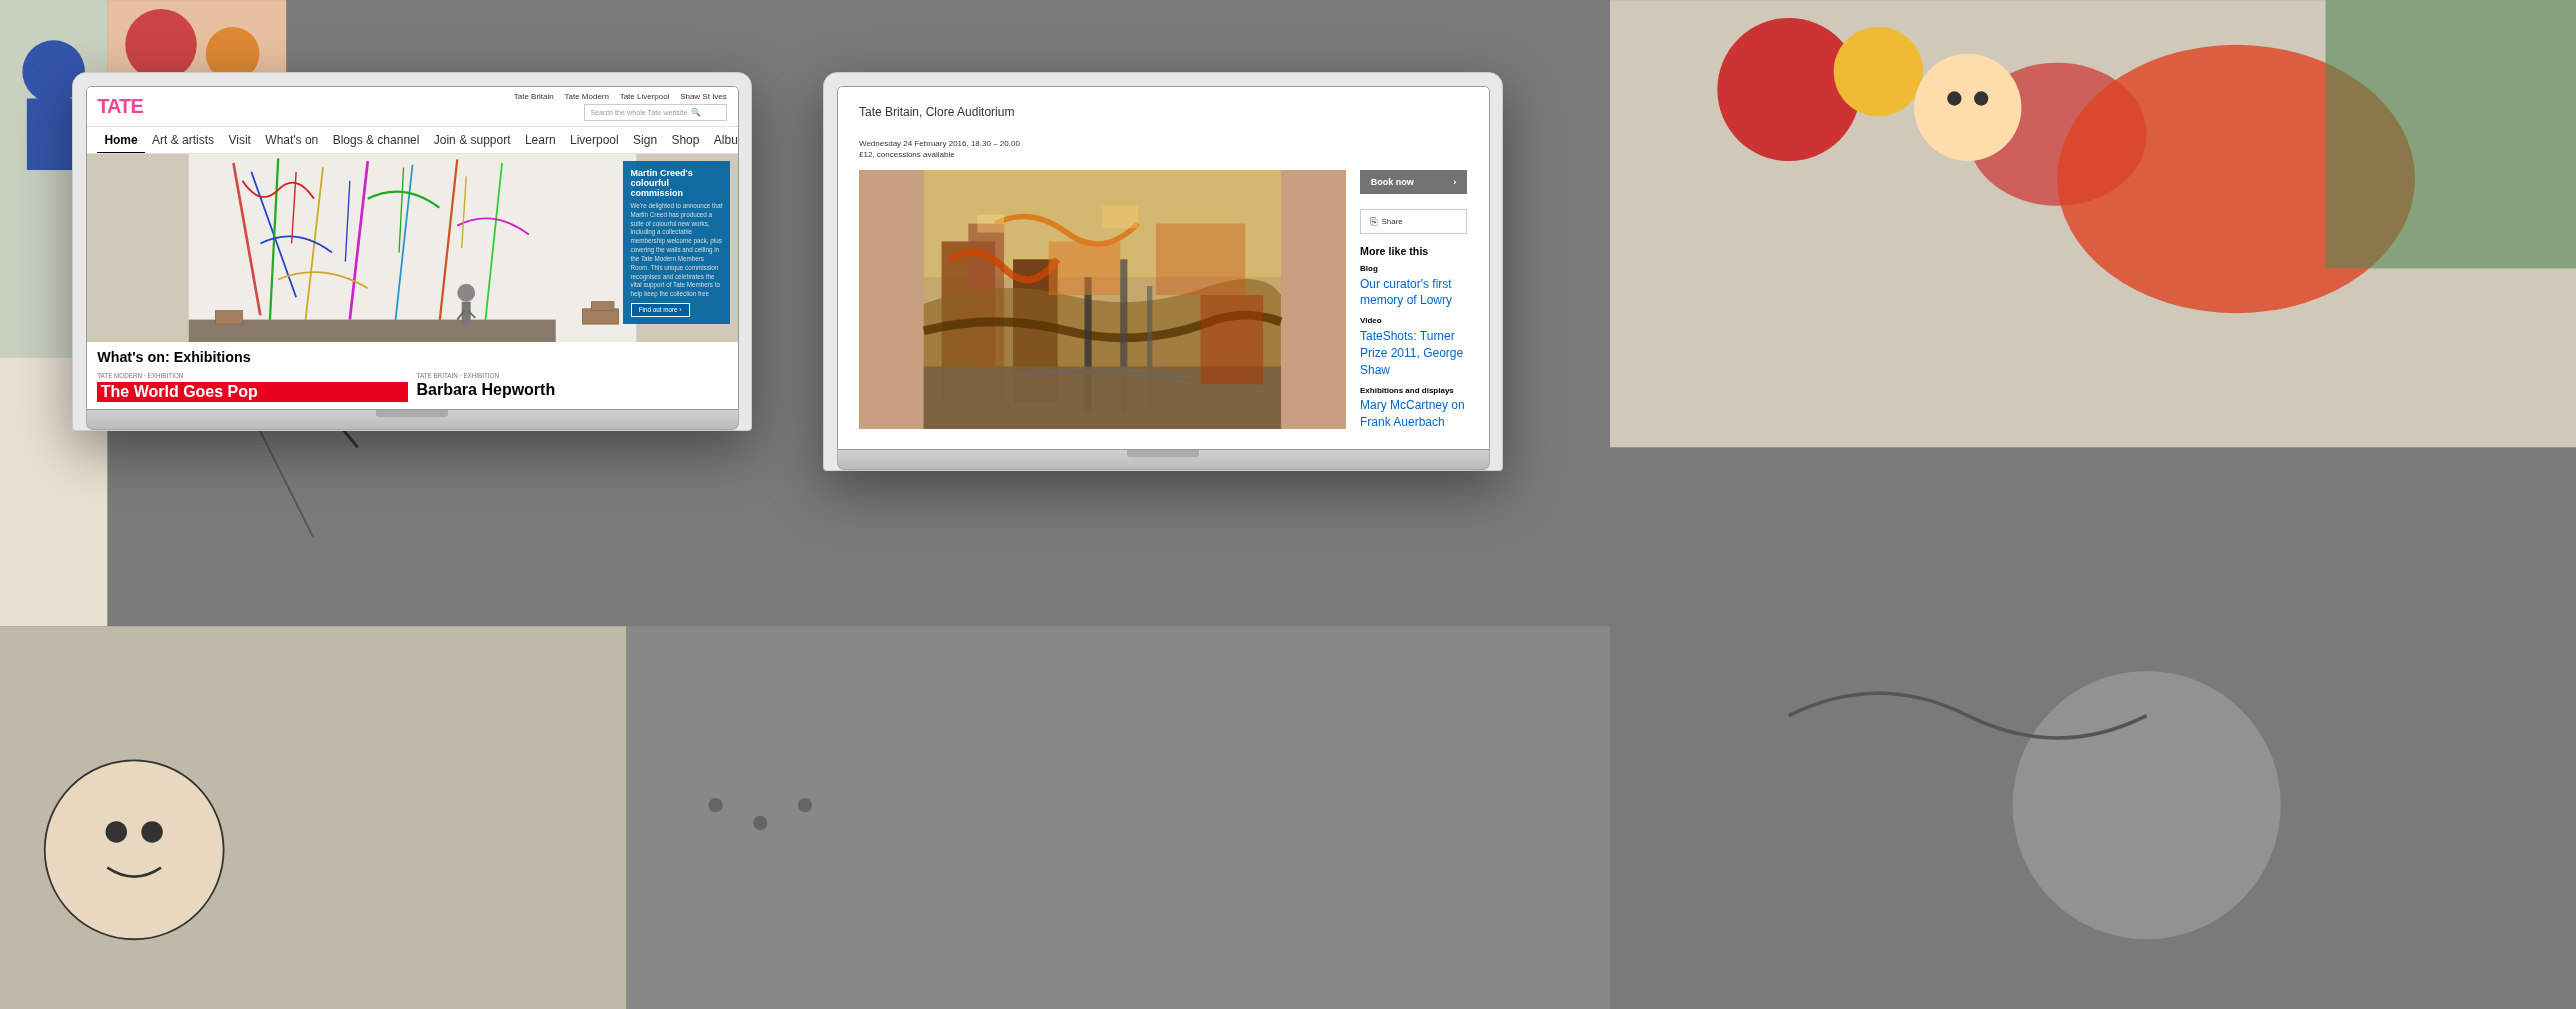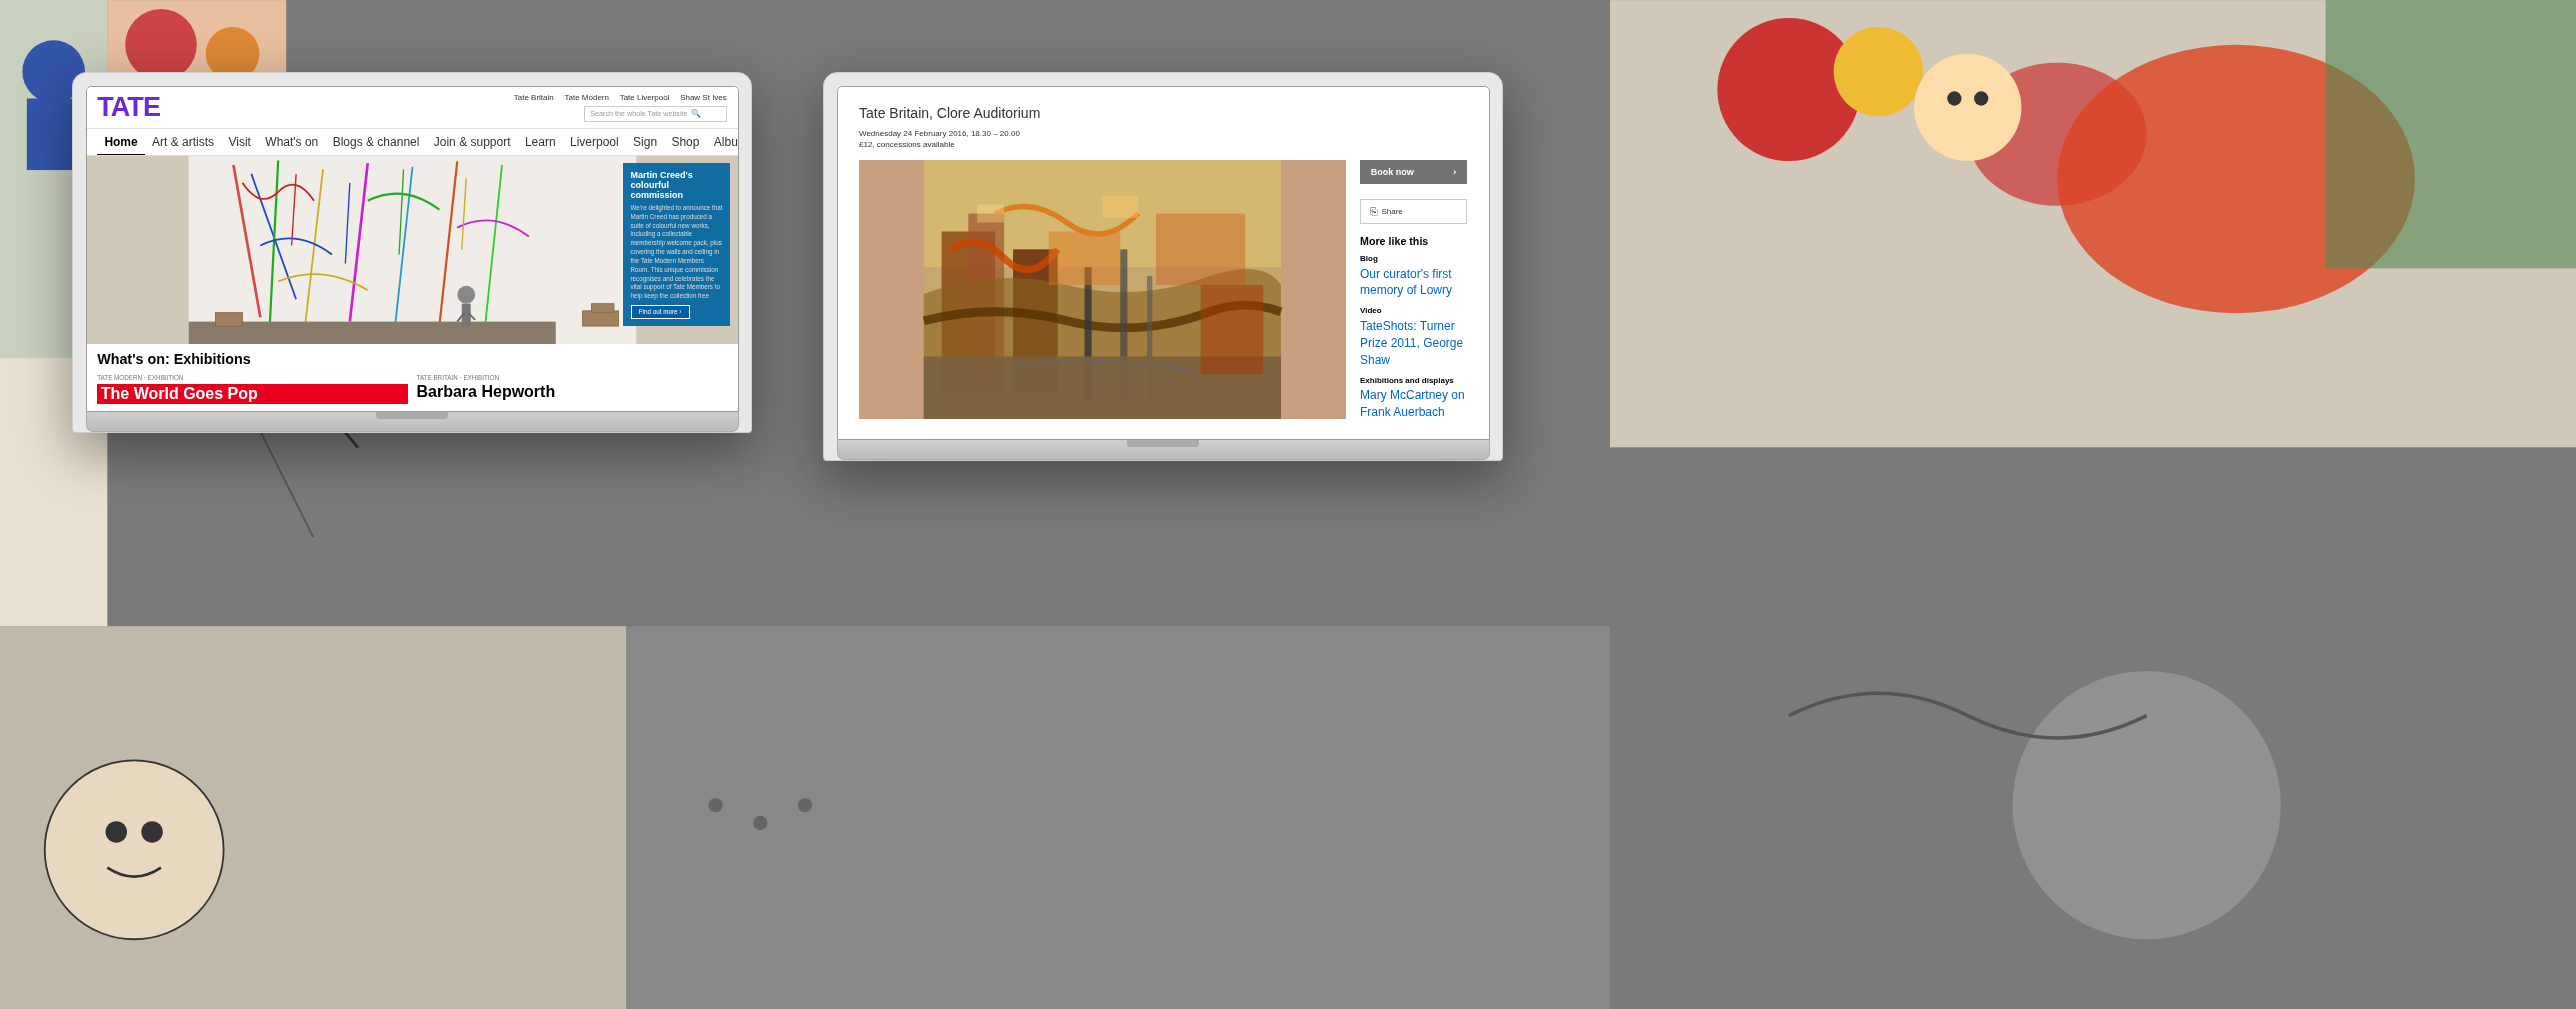--- a/index.html
+++ b/index.html
@@ -89,23 +89,23 @@
     .tate-top-bar {
       background: white;
       padding: 5.4px 10.7px;
       display: flex;
       justify-content: space-between;
       align-items: center;
       border-bottom: 0.9px solid #e0e0e0;
     }
 
     .tate-logo {
-      font-size: 27px;
+      font-size: 20px;
       font-weight: 900;
-      color: #6d28d9;
+      color: #ec4899;
       letter-spacing: -0.9px;
       font-family: 'Arial Black', Arial, sans-serif;
     }
 
     .tate-top-links {
       display: flex;
       gap: 10.7px;
       font-size: 8px;
       color: #555;
     }
@@ -257,23 +257,23 @@
 
     .event-title {
       font-size: 19.7px;
       font-weight: bold;
       color: #000;
       margin-bottom: 7.2px;
       line-height: 1.2;
     }
 
     .event-meta {
-      font-size: 14px;
-      color: #333;
-      margin-bottom: 8px;
+      font-size: 12px;
+      color: #333;
+      margin-bottom: 20px;
     }
 
     .event-date {
       font-size: 8px;
       color: #333;
       margin-bottom: 2.7px;
     }
 
     .event-price {
       font-size: 8px;

